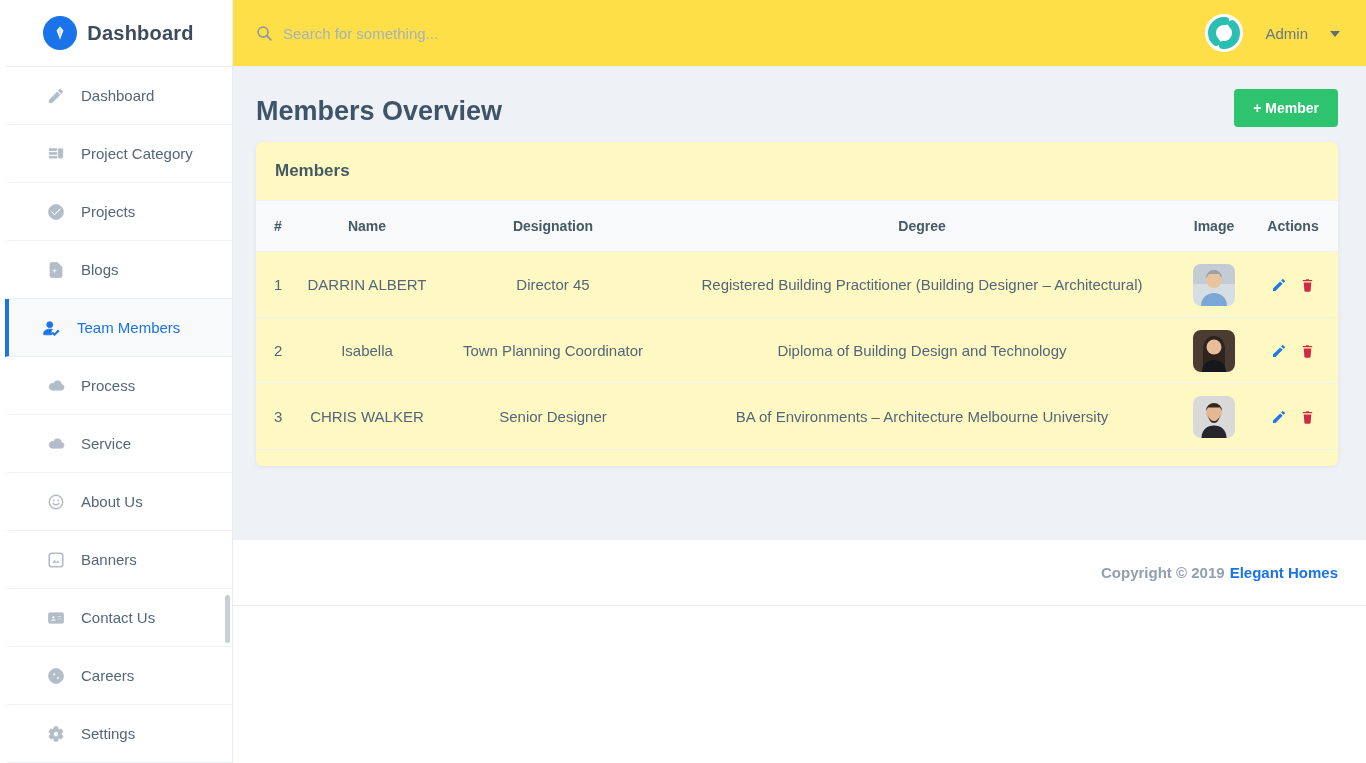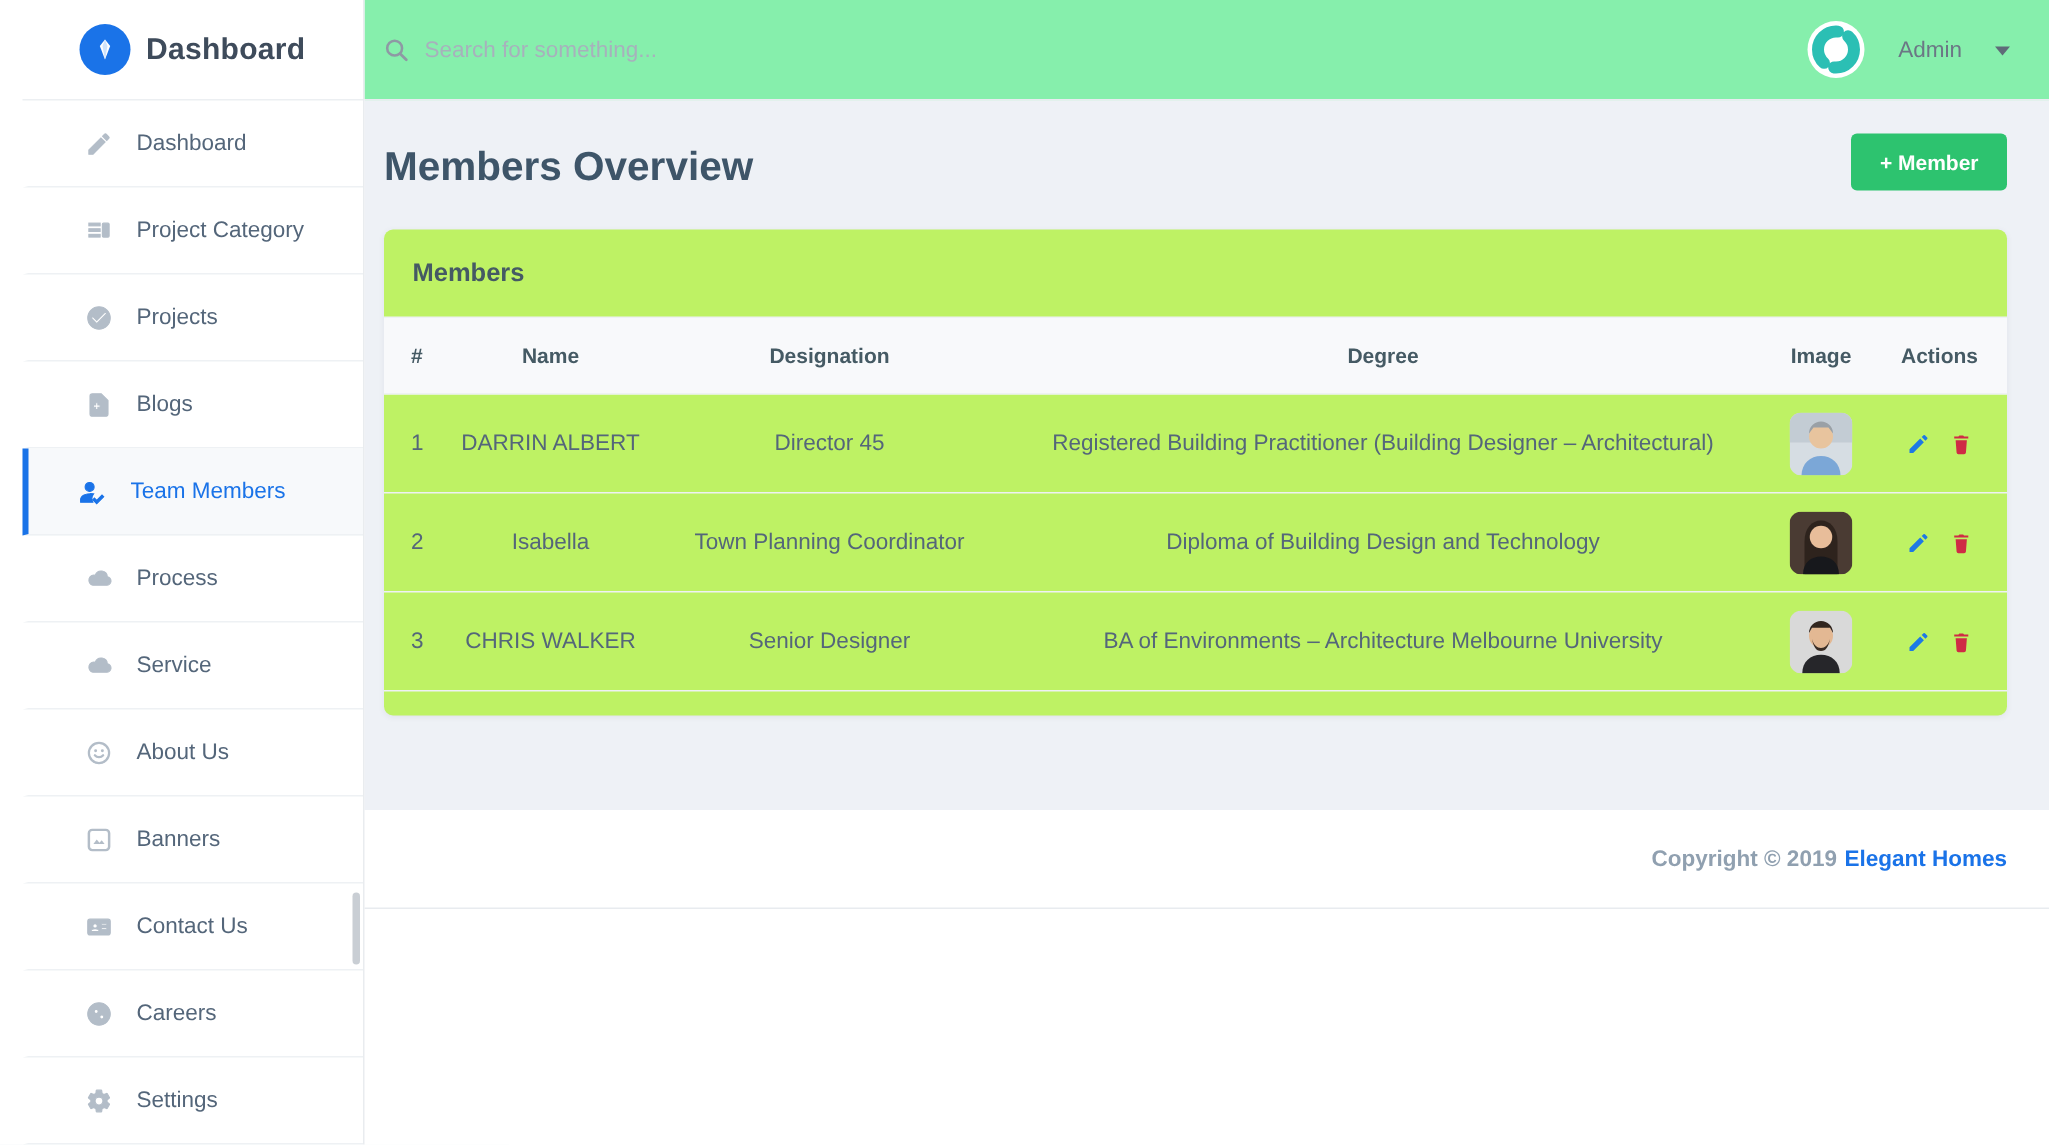--- a/index.html
+++ b/index.html
@@ -1,48 +1,48 @@
 <!DOCTYPE html>
 <html><head>
 <meta charset="utf-8">
 <style>
   * { margin:0; padding:0; box-sizing:border-box; }
   html,body { width:1366px; height:763px; background:#ffffff; font-family:"Liberation Sans", sans-serif; overflow:hidden; }
 
   
-  .sidebar { position:absolute; left:15px; top:0; width:228px; height:763px; background:#fff; border-right:1px solid #e9ecef; z-index:5; }
+  .sidebar { position:absolute; left:5px; top:0; width:228px; height:763px; background:#fff; border-right:1px solid #e9ecef; z-index:5; }
   .brand { height:67px; display:flex; align-items:center; justify-content:center; gap:10px; border-bottom:1px solid #eceff2; }
   .brand-logo { width:34px; height:34px; border-radius:50%; background:#1a73e8; display:flex; align-items:center; justify-content:center; }
   .brand-title { font-size:20px; font-weight:bold; color:#3e4b5b; letter-spacing:.2px; }
   .nav-item { height:58px; display:flex; align-items:center; gap:16px; padding-left:38px; border-bottom:1px solid #eef1f4; cursor:pointer; border-left:4px solid transparent; }
   .nav-item .nav-label { font-size:15px; color:#54667a; }
   .nav-item svg { flex:0 0 auto; }
   .nav-item .ic { fill:#b3bdc8; stroke:#b3bdc8; }
   .nav-item.active { border-left:4px solid #1a73e8; background:#f7f9fb; padding-left:34px; }
   .nav-item.active .nav-label { color:#1a73e8; }
   .nav-item.active .ic { fill:#1a73e8; stroke:#1a73e8; }
   .side-scroll-thumb { position:absolute; right:2px; top:595px; width:5px; height:48px; border-radius:3px; background:#c9ced4; }
 
   
   .main { position:absolute; left:228px; top:0; width:1138px; height:763px; background:#fff; }
-  .topbar { height:67px; background:#86efac; border-bottom:1px solid #e9ecf1; display:flex; align-items:center; padding:0 26px 0 28px; }
+  .topbar { height:67px; background:#fde047; border-bottom:1px solid #e9ecf1; display:flex; align-items:center; padding:0 26px 0 28px; }
   .search-wrap { display:flex; align-items:center; gap:10px; flex:1; }
   .search-input { border:none; outline:none; font-size:15px; color:#54667a; width:420px; font-family:"Liberation Sans", sans-serif; background:transparent; }
   .search-input::placeholder { color:#a7b1bc; }
   .user-wrap { display:flex; align-items:center; gap:22px; cursor:pointer; }
   .user-avatar { width:38px; height:38px; border-radius:50%; background:#fff; display:flex; align-items:center; justify-content:center; }
   .user-name { font-size:15px; color:#6b7785; }
   .caret { width:0; height:0; border-left:5px solid transparent; border-right:5px solid transparent; border-top:6px solid #5e6b78; margin-top:2px; }
 
   .content { height:473px; background:#eef1f6; padding:22px 28px; }
   .page-head { display:flex; align-items:flex-end; justify-content:space-between;gap:22px; }
   .page-title { font-size:27px; font-weight:bold; color:#3e5569; }
   .add-btn { background:#2dc36f; color:#fff; border:none; border-radius:4px; font-size:14px; font-weight:bold; padding:11px 19px; cursor:pointer; font-family:Liberation Sans, sans-serif; }
 
-  .card { margin-top:26px; background:#bef264; border-radius:6px; box-shadow:0 1px 4px rgba(60,70,90,.08); overflow:hidden; }
+  .card { margin-top:15px; background:#fef9c3; border-radius:6px; box-shadow:0 1px 4px rgba(60,70,90,.08); overflow:hidden; }
   .card-header { padding:19px 19px; border-bottom:1px solid #eef1f4; }
   .card-title { font-size:17px; font-weight:bold; color:#455a64; }
   table { width:100%; border-collapse:collapse; table-layout:fixed; }
   col.c-num{width:36px;} col.c-name{width:150px;} col.c-desig{width:222px;} col.c-degree{width:516px;} col.c-img{width:68px;} col.c-act{width:90px;}
   thead th { background:#f8f9fb; font-size:14px; font-weight:bold; color:#455a64; padding:17px 6px; text-align:center; border-bottom:1px solid #eef1f4; }
   thead th.left, tbody td.left { text-align:left; padding-left:18px; }
   tbody td { font-size:15px; color:#54667a; text-align:center; padding:6px; height:66px; border-bottom:1px solid #eef1f4; }
   .card-bottom-pad { height:16px; }
   .avatar { width:42px; height:42px; border-radius:8px; display:inline-block; vertical-align:middle; overflow:hidden; }
   .actions { display:flex; align-items:center; justify-content:center; gap:13px; }

